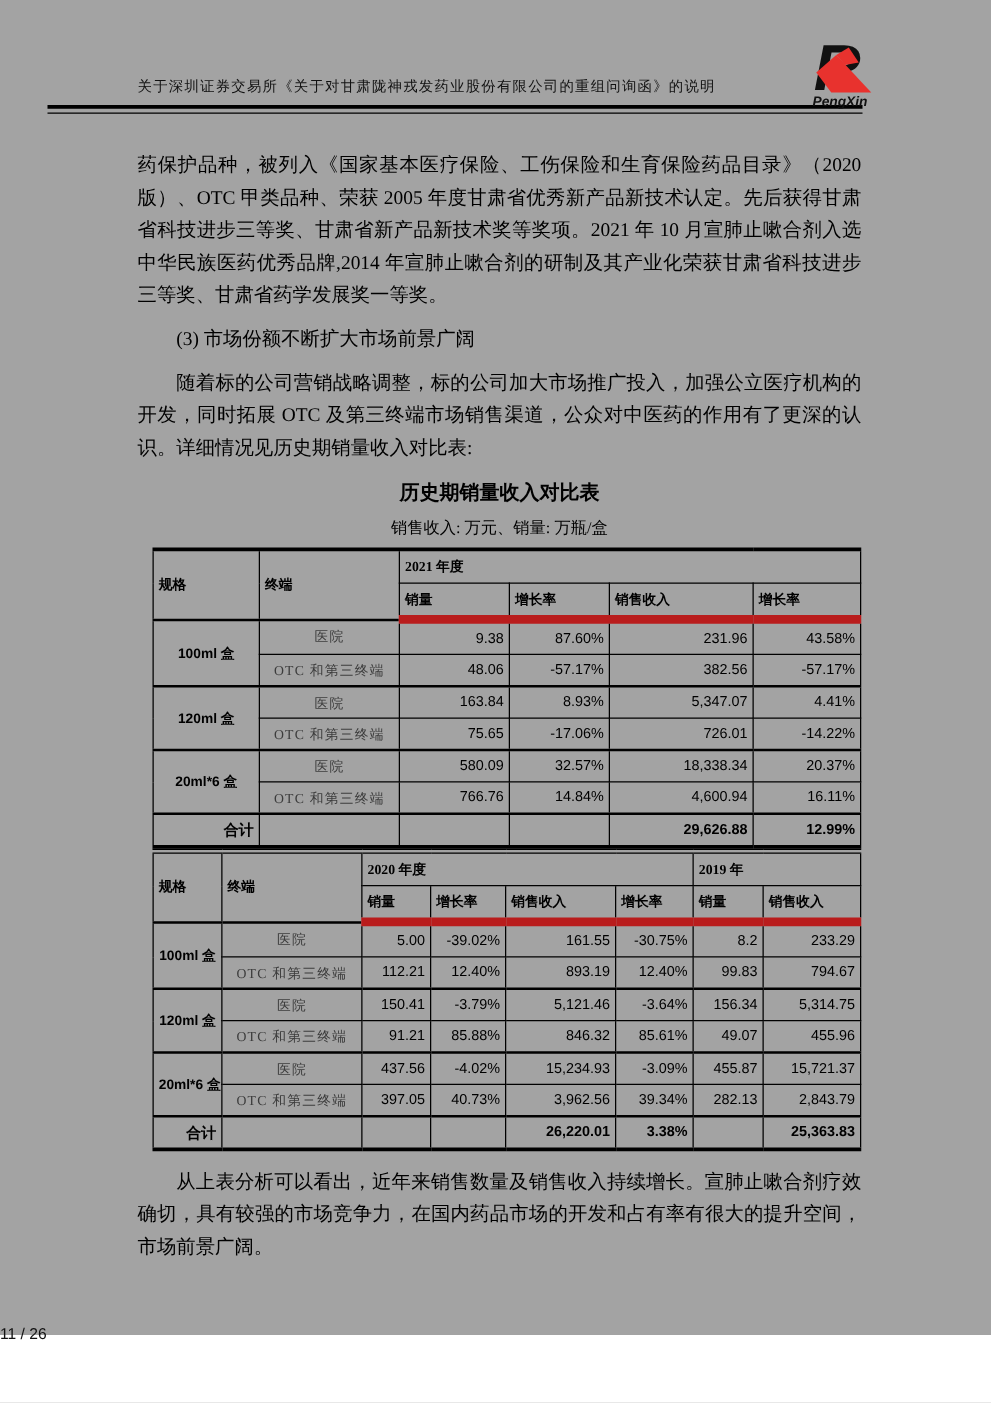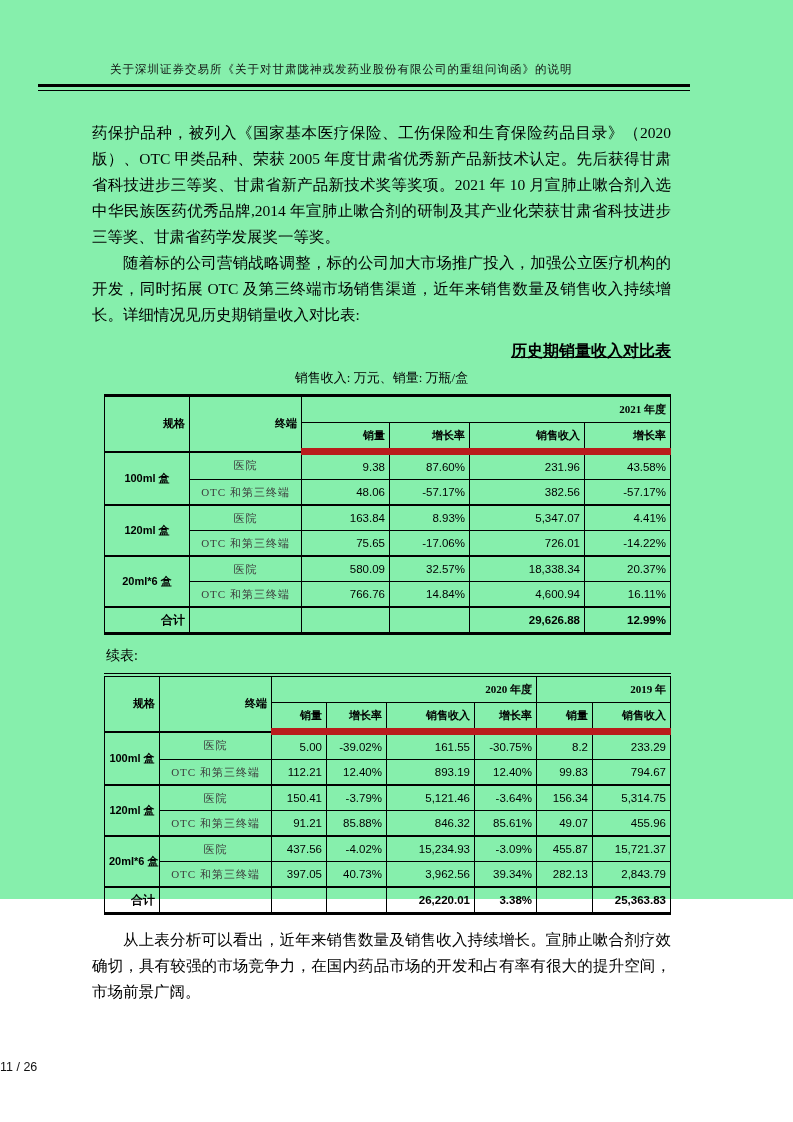--- a/index.html
+++ b/index.html
@@ -1,62 +1,62 @@
 <!DOCTYPE html>
 <html><head>
 <meta charset="utf-8">
 <style>
   html,body{margin:0;padding:0;background:#ffffff;}
   body{
     width:793px;height:1122px;position:relative;
     font-family:"Liberation Serif",serif;color:#000;
     overflow:hidden;
   }
-  .page{position:relative;width:793px;height:899px;background:#86efac;}
+  .page{position:relative;width:793px;height:1068px;background:#a3a3a3;}
 
   
   .doc-header{position:absolute;top:0;left:0;width:793px;height:118px;}
   .header-title{
     position:absolute;top:62px;left:110px;width:520px;
     font-size:11.5px;letter-spacing:1px;color:#111;white-space:nowrap;
   }
   .header-rule{
     position:absolute;top:84px;left:38px;width:652px;height:3px;
     border-top:3px solid #000;border-bottom:1px solid #000;
   }
   .logo{position:absolute;top:28px;left:636px;width:72px;height:72px;text-align:center;}
   .logo svg{display:block;margin:0 auto;}
   .logo-wordmark{
     font-family:"Liberation Sans",sans-serif;font-weight:bold;font-style:italic;
     font-size:11px;letter-spacing:0px;color:#111;margin-top:-2px;
   }
 
   
-  .content{position:absolute;top:120px;left:92px;width:579px;}
+  .content{position:absolute;top:120px;left:110px;width:579px;}
   .para{
     font-size:15.5px;line-height:26px;text-align:justify;margin:0;
     text-justify:inter-ideograph;
   }
   .indent{text-indent:2em;}
   .heading{font-size:15.5px;line-height:26px;margin:9px 0 9px 0;text-indent:2em;}
   .table-title{
-    font-size:16px;font-weight:bold;text-align:right;margin:10px 0 4px 0;line-height:26px;text-decoration:underline;
+    font-size:16px;font-weight:bold;text-align:center;margin:10px 0 4px 0;line-height:26px;
   }
   .units-note{font-size:13px;text-align:center;margin:2px 0 6px 0;line-height:20px;}
   .continued{font-size:14px;margin:10px 0 6px 14px;line-height:22px;}
 
   
   table.sales{
     border-collapse:collapse;table-layout:fixed;width:566px;margin-left:12px;
     font-size:11px;
   }
   table.sales th,table.sales td{
     border:1px solid #000;padding:0 4px;height:24px;overflow:hidden;white-space:nowrap;
   }
-  table.sales thead th{font-weight:bold;text-align:right;height:25px;}
+  table.sales thead th{font-weight:bold;text-align:left;height:25px;}
   table.sales .subhead th{border-bottom:7px solid #b91c1c;}
   td.spec{font-weight:bold;text-align:center;font-family:"Liberation Sans",sans-serif;font-size:11px;}
   td.term{text-align:center;color:#3c3c3c;letter-spacing:1px;}
   td.num{
     text-align:right;padding-right:8px;
     font-family:"Liberation Sans",sans-serif;font-size:11.5px;
   }
   tr.grp td{border-top:2px solid #000;}
   tr.total td{border-top:2px solid #000;font-weight:bold;text-align:right;}
   tr.total td.spec{font-family:"Liberation Serif",serif;font-size:12px;}
@@ -74,28 +74,37 @@
   }
 </style>
 </head>
 <body>
 
 <div class="page">
 
   <div class="doc-header">
     <div class="header-title">关于深圳证券交易所《关于对甘肃陇神戎发药业股份有限公司的重组问询函》的说明</div>
     <div class="header-rule"></div>
+    <div class="logo">
+      <svg width="58" height="50" viewBox="0 0 58 50">
+        <text x="8" y="44" font-family="Liberation Sans, sans-serif" font-weight="bold" font-style="italic" font-size="52" fill="#111">R</text>
+        <polygon points="10,30 26,16 54,46 22,46" fill="#e8322e"></polygon>
+        <polygon points="26,16 36,10 44,22 33,24" fill="#e8322e"></polygon>
+      </svg>
+      <div class="logo-wordmark">PengXin</div>
+    </div>
   </div>
 
   <div class="content">
 
     <p class="para">药保护品种，被列入《国家基本医疗保险、工伤保险和生育保险药品目录》（2020 版）、OTC 甲类品种、荣获 2005 年度甘肃省优秀新产品新技术认定。先后获得甘肃省科技进步三等奖、甘肃省新产品新技术奖等奖项。2021 年 10 月宣肺止嗽合剂入选中华民族医药优秀品牌,2014 年宣肺止嗽合剂的研制及其产业化荣获甘肃省科技进步三等奖、甘肃省药学发展奖一等奖。</p>
 
-
-    <p class="para indent">随着标的公司营销战略调整，标的公司加大市场推广投入，加强公立医疗机构的开发，同时拓展 OTC 及第三终端市场销售渠道，近年来销售数量及销售收入持续增长。详细情况见历史期销量收入对比表:</p>
+    <p class="heading">(3) 市场份额不断扩大市场前景广阔</p>
+
+    <p class="para indent">随着标的公司营销战略调整，标的公司加大市场推广投入，加强公立医疗机构的开发，同时拓展 OTC 及第三终端市场销售渠道，公众对中医药的作用有了更深的认识。详细情况见历史期销量收入对比表:</p>
 
     <div class="table-title">历史期销量收入对比表</div>
     <div class="units-note">销售收入: 万元、销量: 万瓶/盒</div>
 
     <table class="sales t1">
       <colgroup>
         <col style="width:85px">
           <col style="width:112px">
           <col style="width:88px">
         <col style="width:80px">
@@ -165,21 +174,20 @@
           <td class="spec">合计</td>
           <td class="term"></td>
           <td class="num"></td>
           <td class="num"></td>
           <td class="num">29,626.88</td>
           <td class="num">12.99%</td>
         </tr>
       </tbody>
     </table>
 
-    <div class="continued">续表:</div>
 
     <table class="sales t2">
       <colgroup>
         <col style="width:55px">
           <col style="width:112px">
           <col style="width:55px">
           <col style="width:60px">
         <col style="width:88px">
           <col style="width:62px">
           <col style="width:56px">

